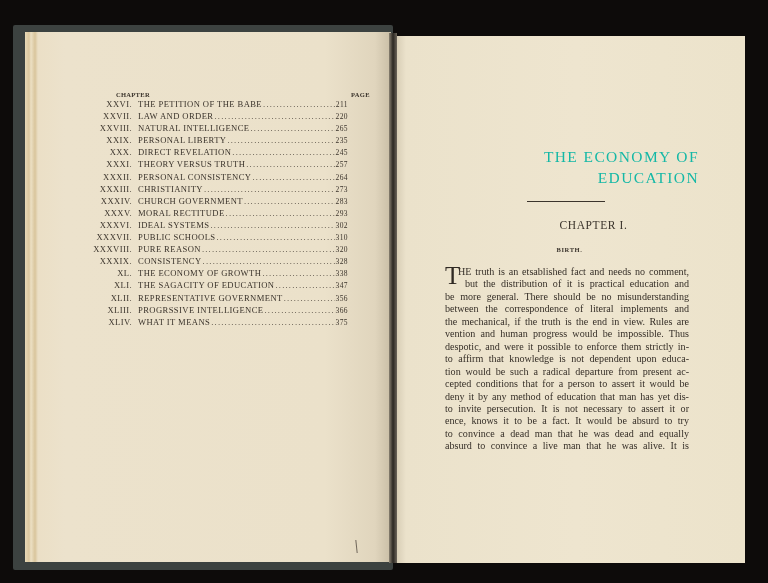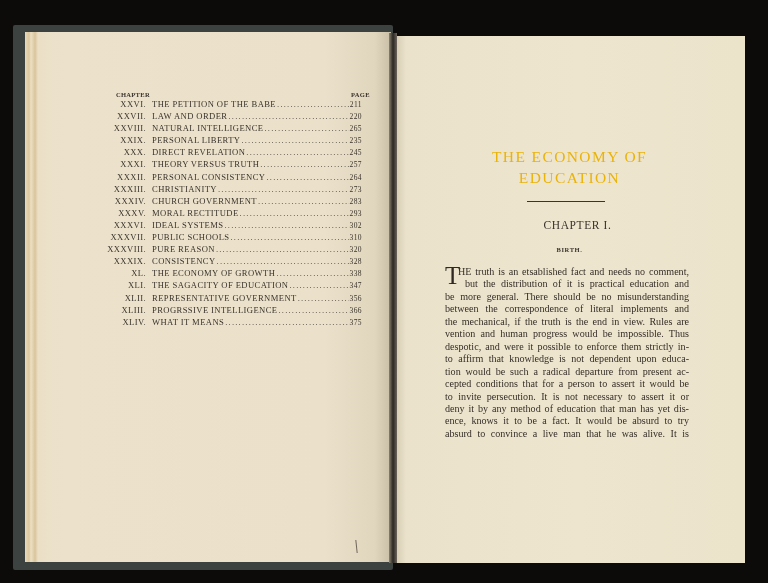--- a/index.html
+++ b/index.html
@@ -25,44 +25,44 @@
     position: absolute; left: 396px; top: 36px; width: 349px; height: 527px;
     background: linear-gradient(90deg, #d6ccb4 0px, #ebe2cb 10px, #eee5cf 180px, #ece3cb 349px);
   }
   .toc-head {
     position: absolute; top: 91px; font-size: 6.5px; letter-spacing: 0.3px;
     color: #3a332b; font-weight: bold;
   }
   .toc-head.chapter { left: 116px; }
   .toc-head.page { left: 351px; }
   .toc {
-    position: absolute; left: 100px; top: 99px; width: 262px;
+    position: absolute; left: 86px; top: 99px; width: 262px;
   }
   .toc-row {
     display: flex; align-items: baseline; height: 12.1px;
     font-size: 8.6px; color: #3a332b; letter-spacing: 0.4px;
     white-space: nowrap;
   }
   .toc-num { width: 46px; text-align: right; padding-right: 6px; flex: none; }
   .toc-title { flex: none; }
   .toc-dots { flex: 1; overflow: hidden; letter-spacing: 1.2px; margin: 0 1px; }
   .toc-page { flex: none; font-size: 7.5px; }
   .pencil-mark {
     position: absolute; left: 356px; top: 540px; width: 1px; height: 13px;
     background: #6d6458; transform: rotate(-6deg);
   }
   .book-title {
-    position: absolute; left: 440px; top: 146px; width: 259px; text-align: center;
-    font-size: 15.5px; line-height: 21px; letter-spacing: 1.4px; color: #eab308;
+    position: absolute; left: 440px; top: 146px; width: 259px; text-align: right;
+    font-size: 15.5px; line-height: 21px; letter-spacing: 1.4px; color: #14b8a6;
   }
   .title-rule {
     position: absolute; left: 527px; top: 201px; width: 78px; height: 1px; background: #3b342c;
   }
   .chapter-label {
-    position: absolute; left: 448px; top: 219px; width: 259px; text-align: center;
+    position: absolute; left: 464px; top: 219px; width: 259px; text-align: center;
     font-size: 11.5px; letter-spacing: 0.6px; color: #3a332b;
   }
   .chapter-sub {
     position: absolute; left: 440px; top: 246px; width: 259px; text-align: center;
     font-size: 6.5px; letter-spacing: 0.6px; color: #3a332b; font-weight: bold;
   }
   .body-text {
     position: absolute; left: 445px; top: 266px; width: 244px;
     font-size: 10.1px; line-height: 12.45px; color: #352e27;
     text-align: justify;
@@ -216,17 +216,18 @@
   <span class="body-line indent" style="padding-left:13px">HE truth is an etsablished fact and needs no comment,</span>
   <span class="body-line indent">but the distribution of it is practical education and</span>
   <span class="body-line">be more general.  There should be no misunderstanding</span>
   <span class="body-line">between the correspondence of literal implements and</span>
   <span class="body-line">the mechanical, if the truth is the end in view.  Rules are</span>
   <span class="body-line">vention and human progress would be impossible.  Thus</span>
   <span class="body-line">despotic, and were it possible to enforce them strictly in-</span>
   <span class="body-line">to affirm that knowledge is not dependent upon educa-</span>
   <span class="body-line">tion would be such a radical departure from present ac-</span>
   <span class="body-line">cepted conditions that for a person to assert it would be</span>
+  <span class="body-line">deny it by any method of education that man has yet dis-</span>
   <span class="body-line">to invite persecution.  It is not necessary to assert it or</span>
-  <span class="body-line">deny it by any method of education that man has yet dis-</span>
   <span class="body-line">ence, knows it to be a fact.  It would be absurd to try</span>
+  <span class="body-line">to convince a dead man that he was dead and equally</span>
   <span class="body-line">absurd to convince a live man that he was alive.  It is</span>
 </div>
 
 </body></html>

